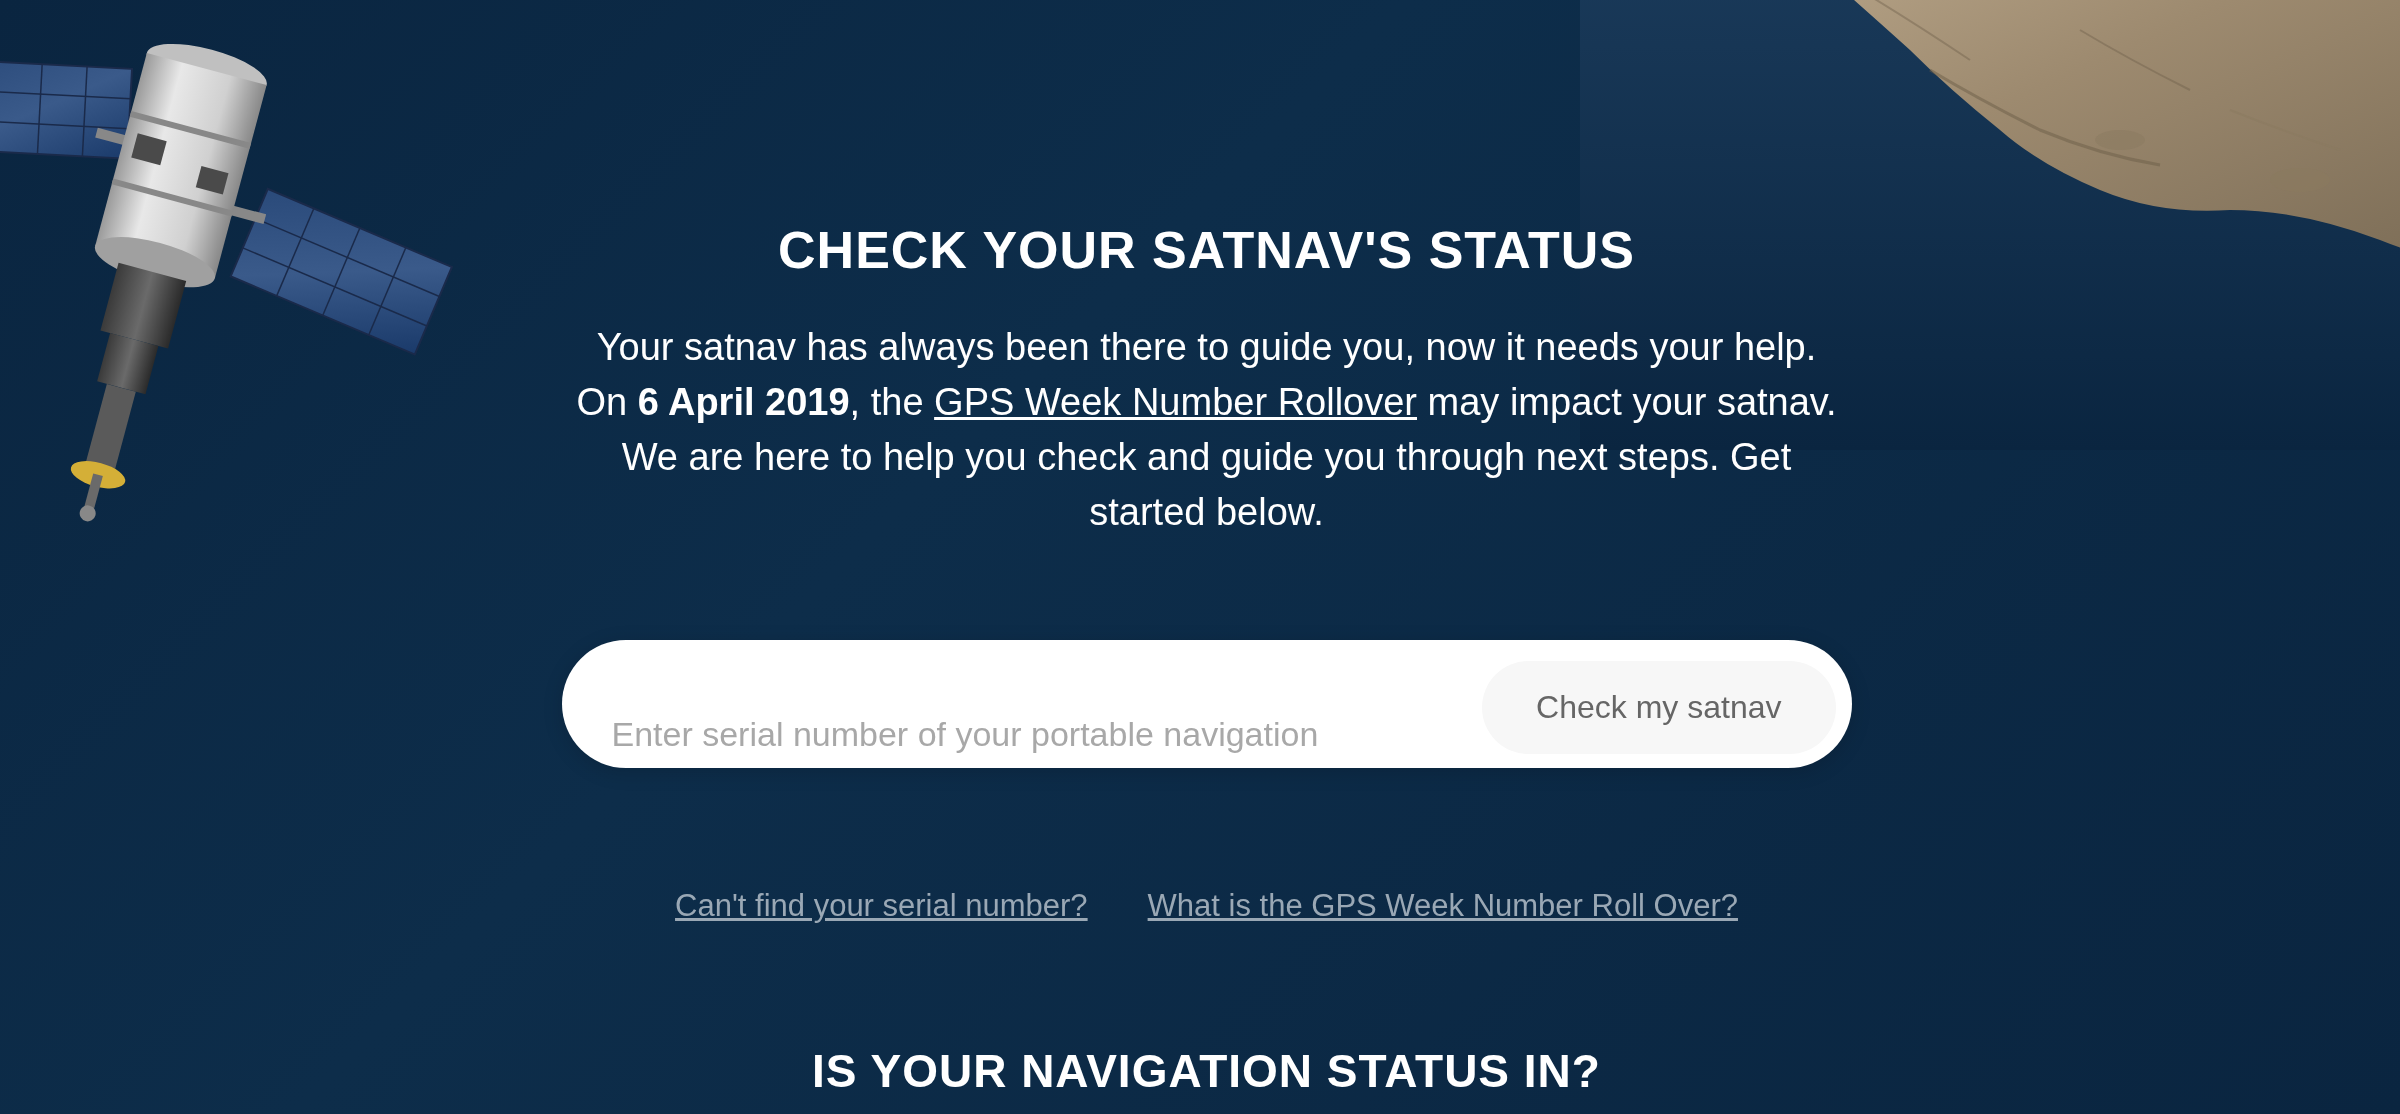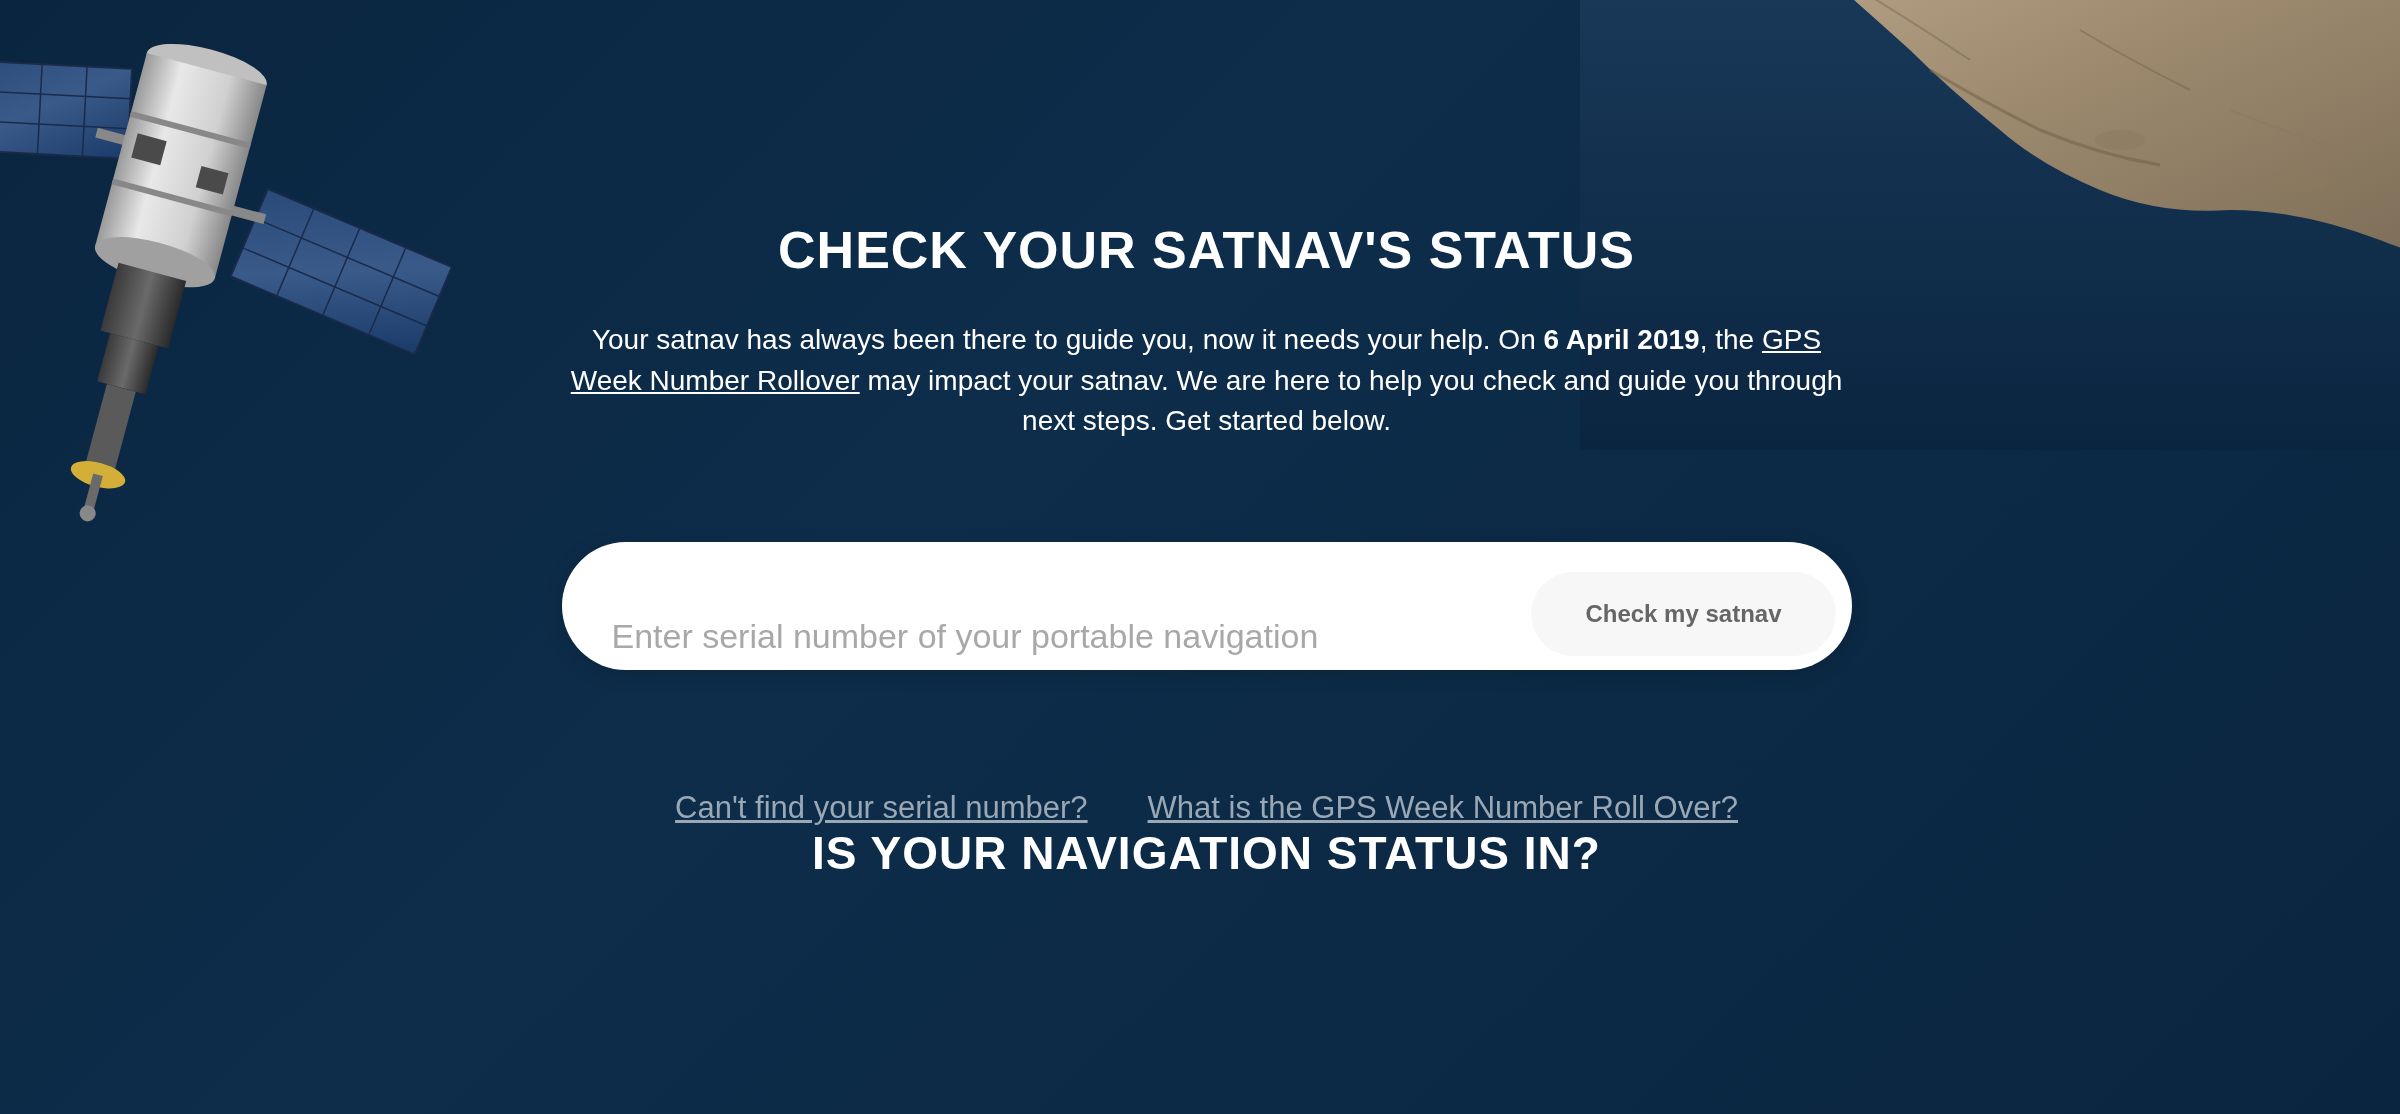--- a/index.html
+++ b/index.html
@@ -61,21 +61,21 @@
       color: #ffffff;
       font-size: 52px;
       font-weight: 800;
       letter-spacing: 1px;
       text-align: center;
       margin-bottom: 40px;
     }
 
     .description {
       color: #ffffff;
-      font-size: 28px;
+      font-size: 38px;
       font-weight: 400;
       text-align: center;
       line-height: 1.45;
       max-width: 1280px;
       margin-bottom: 100px;
     }
 
     .description .bold {
       font-weight: 700;
     }
@@ -108,30 +108,31 @@
 
     .search-input::placeholder {
       color: #a8a8a8;
     }
 
     .check-button {
       background: #f7f7f7;
       border: none;
       border-radius: 55px;
       padding: 28px 54px;
-      font-size: 24px;
+      font-size: 32px;
       color: #666;
       cursor: pointer;
       font-family: inherit;
-      font-weight: 700;
+      font-weight: 400;
     }
 
     .help-links {
       display: flex;
       gap: 60px;
+      margin-bottom: 120px;
     }
 
     .help-link {
       color: #9aa8b5;
       font-size: 31px;
       text-decoration: underline;
       cursor: pointer;
     }
 
     .secondary-heading {

